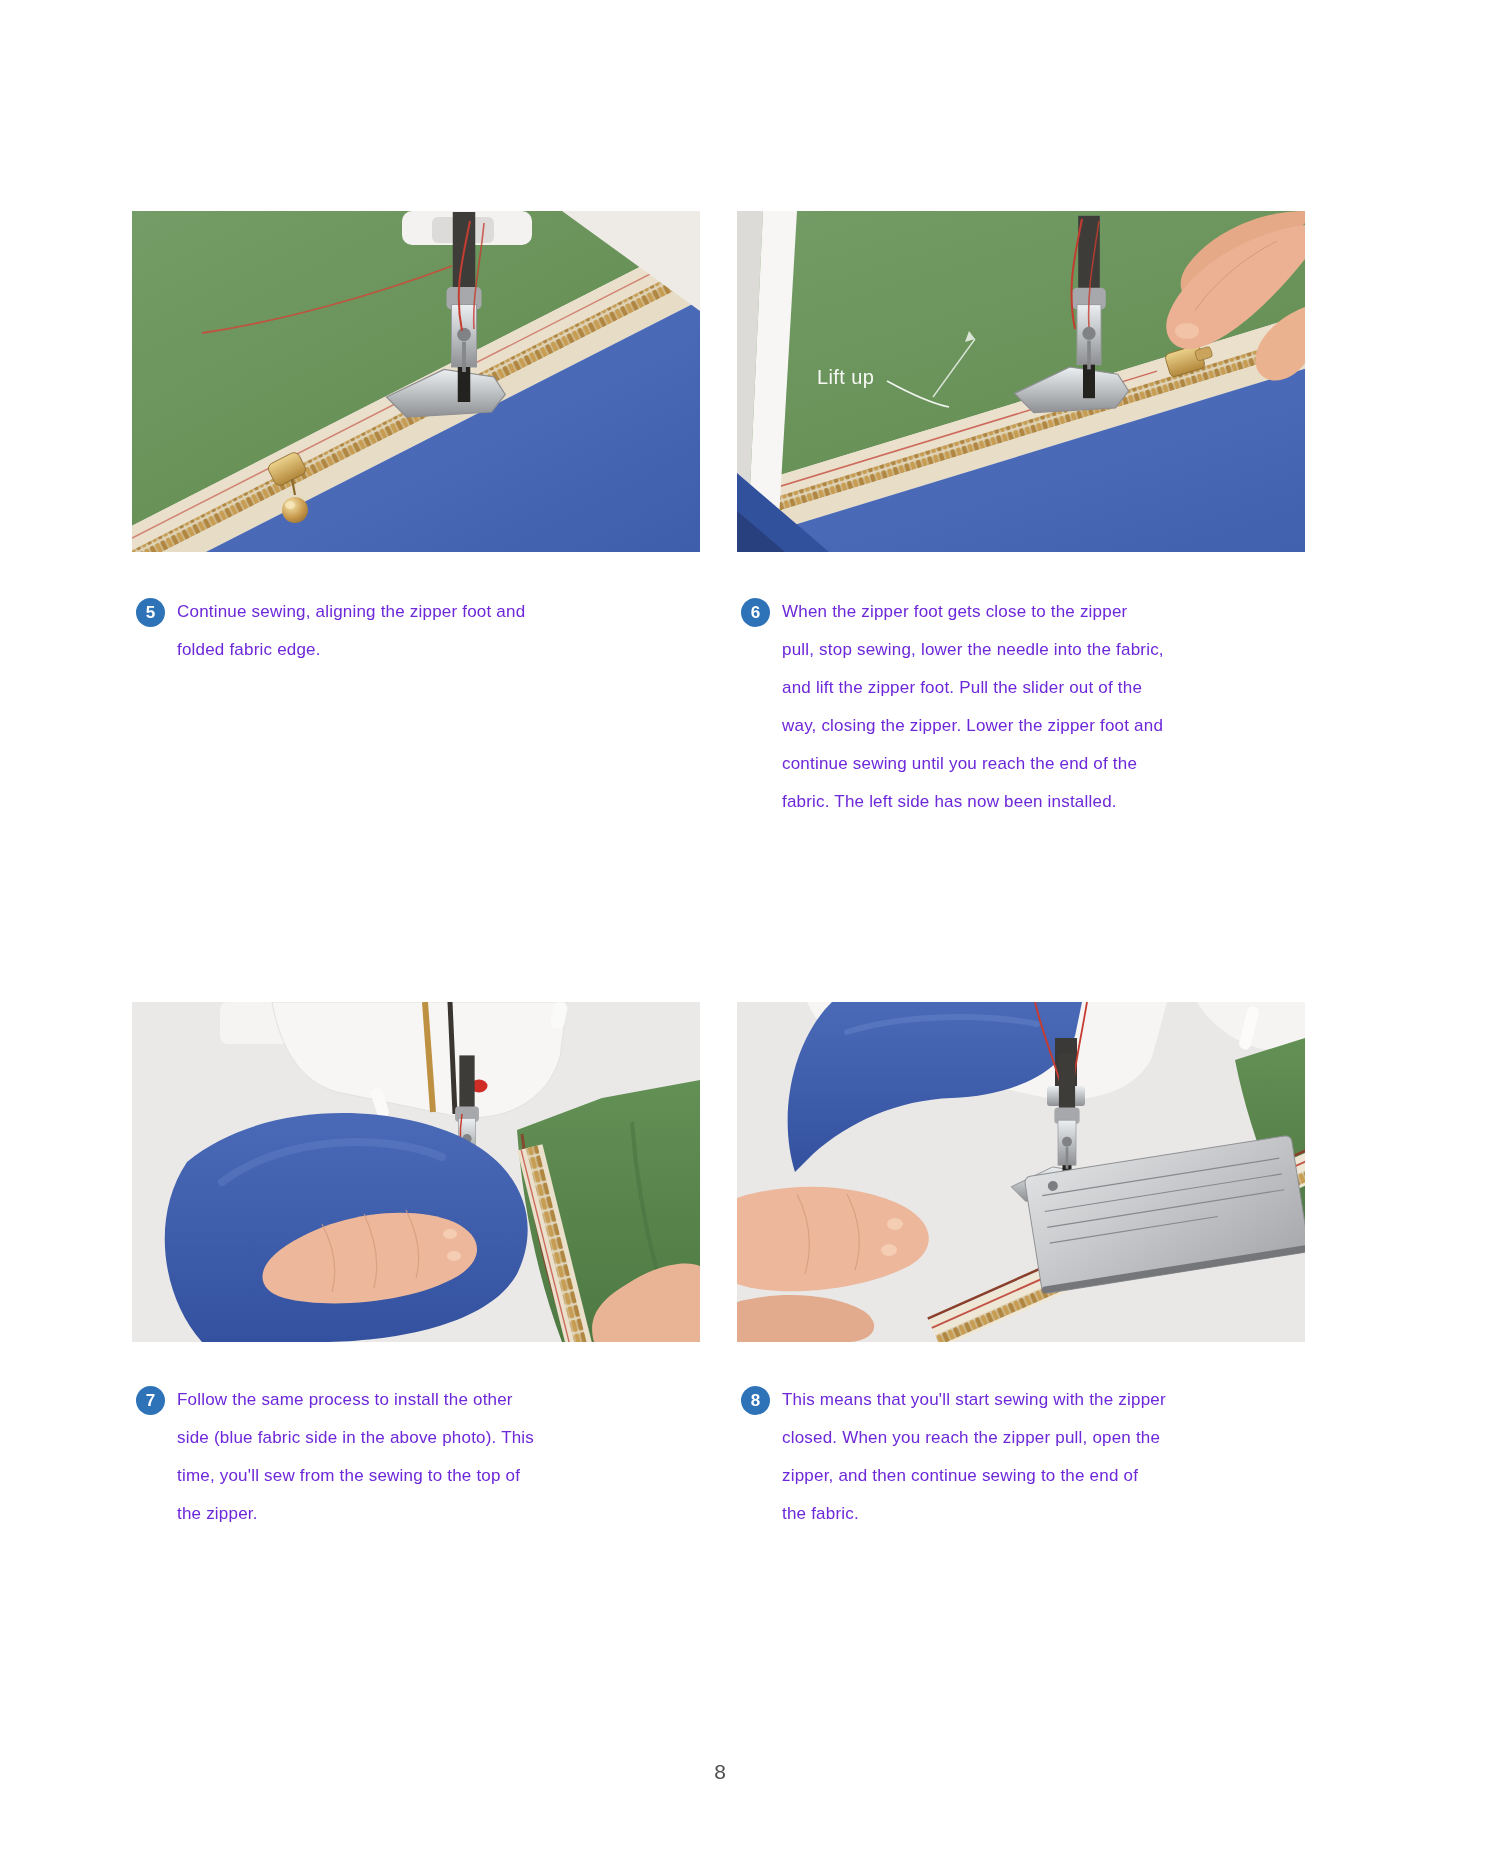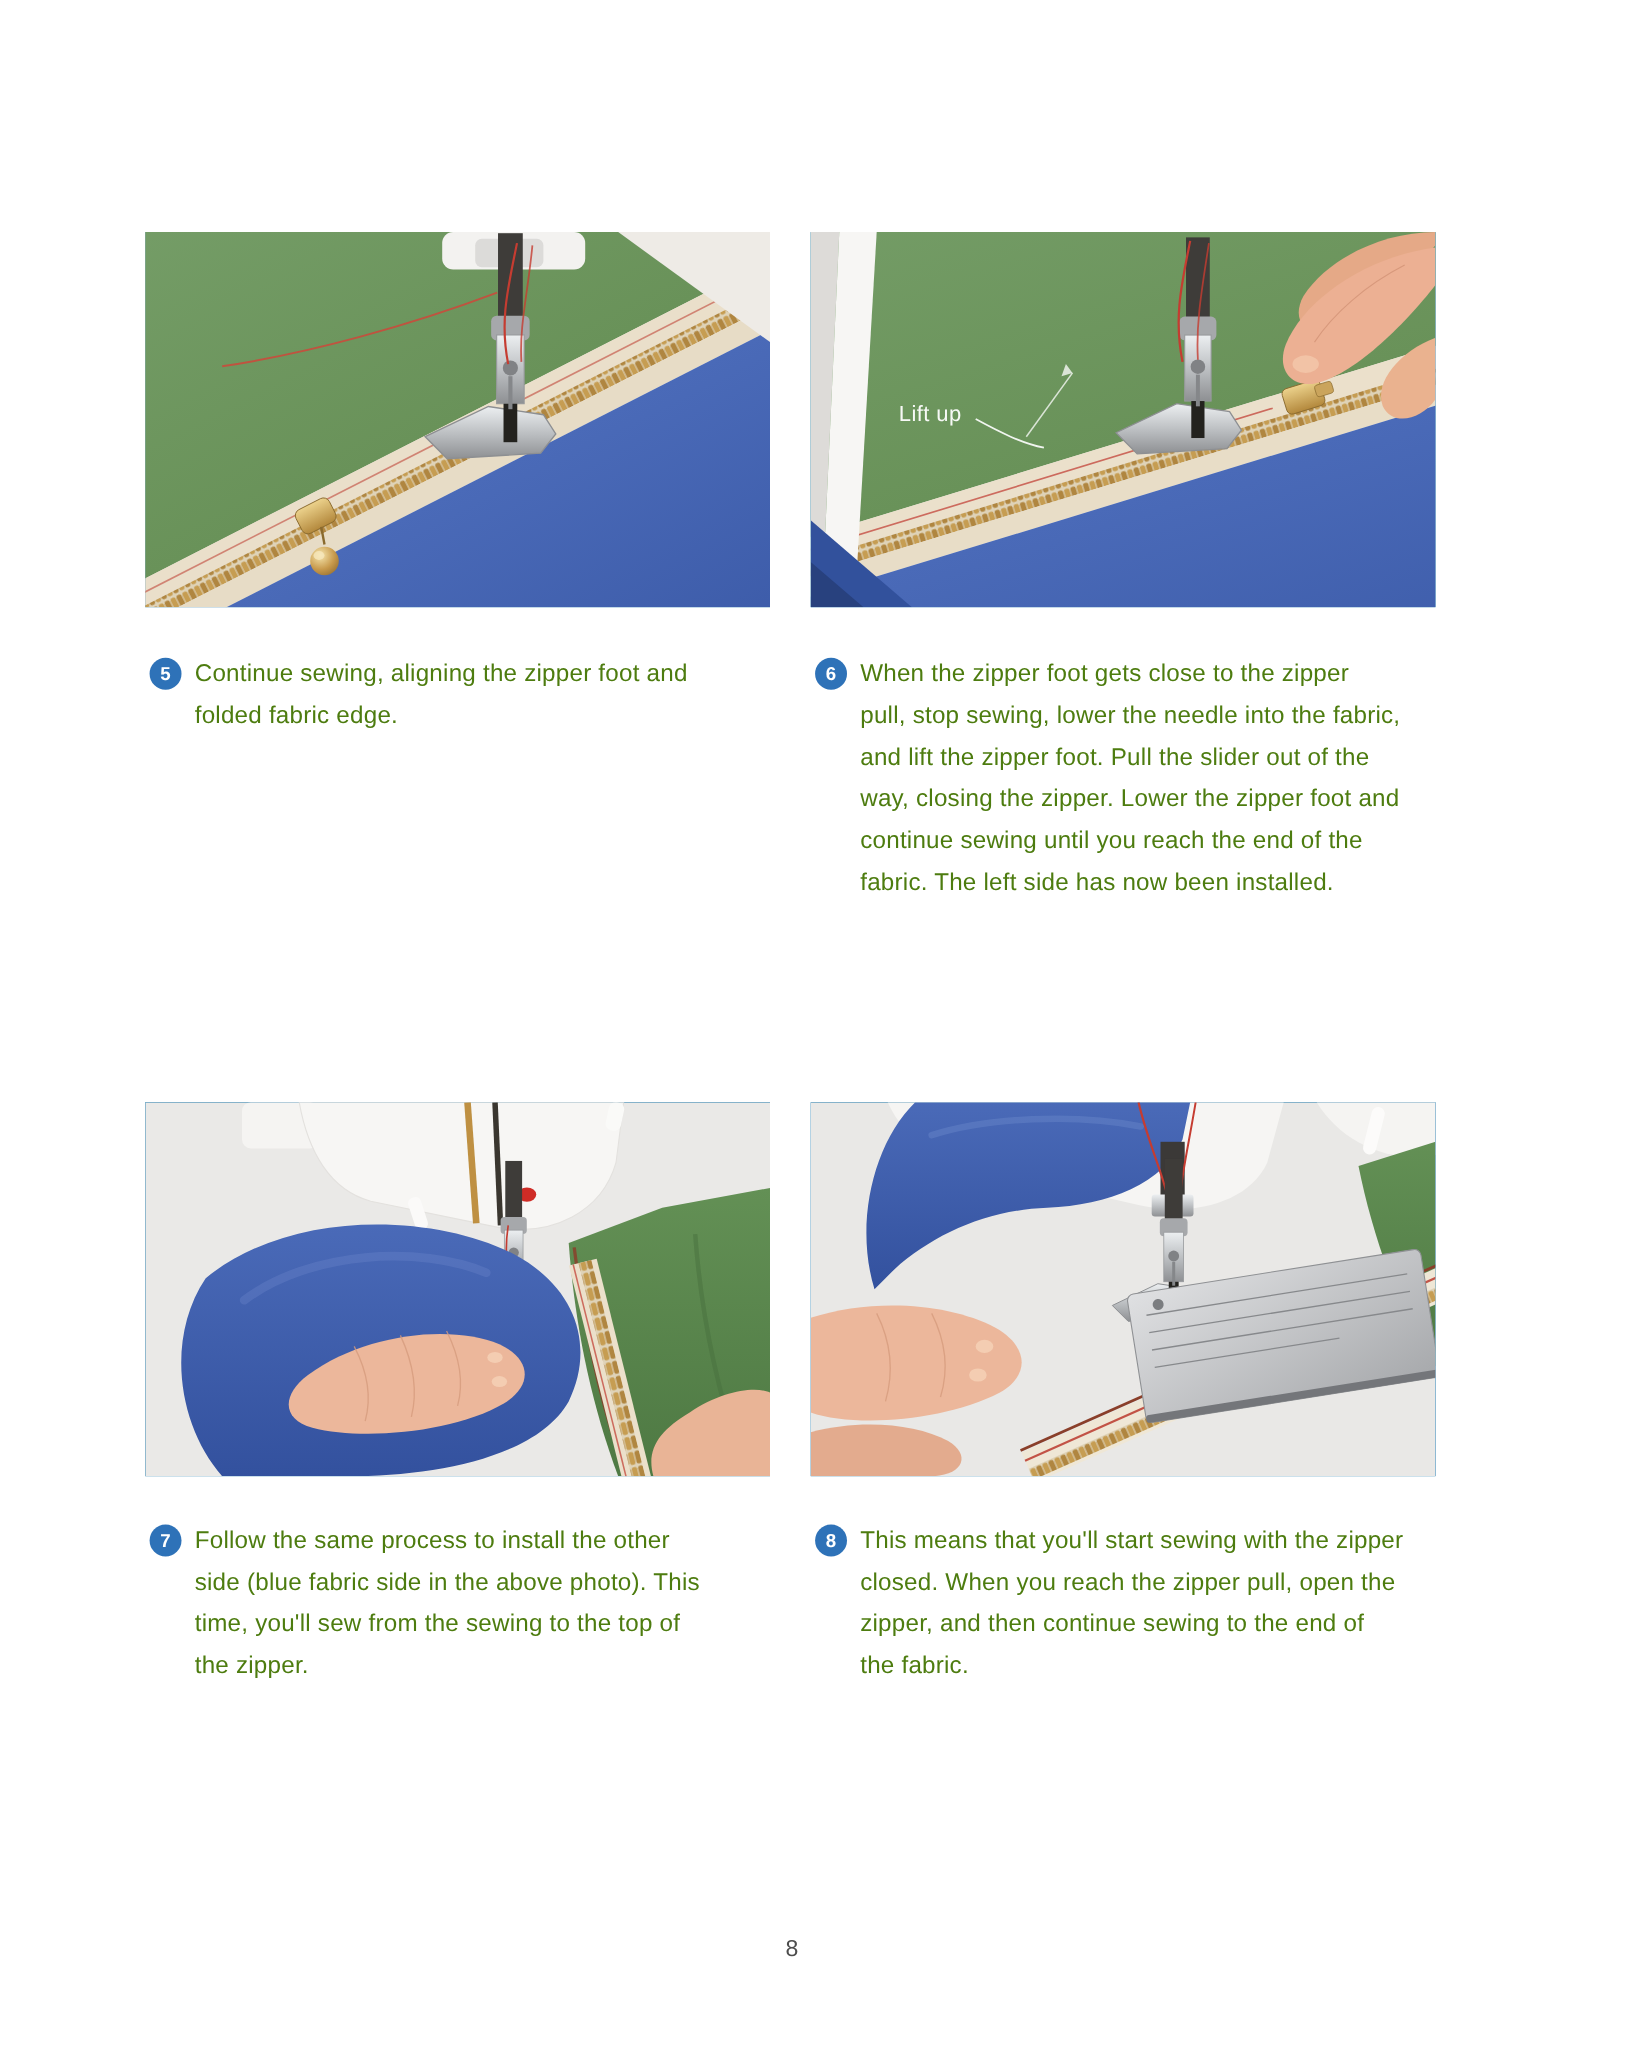--- a/index.html
+++ b/index.html
@@ -1,40 +1,40 @@
 <!DOCTYPE html>
 <html><head>
 <meta charset="utf-8">
 <style>
   html,body{margin:0;padding:0;background:#ffffff;}
   .page{
     position:relative;width:1500px;height:1860px;background:#ffffff;
     font-family:"Liberation Sans", sans-serif;color:#3e4043;overflow:hidden;
   }
-  figure.photo{position:absolute;margin:0;overflow:hidden;background:#0369a1;}
+  figure.photo{position:absolute;margin:0;overflow:hidden;background:#0c4a6e;}
   #photo1{left:132px;top:211px;width:568px;height:341px;}
   #photo2{left:737px;top:211px;width:568px;height:341px;}
   #photo3{left:132px;top:1002px;width:568px;height:340px;}
   #photo4{left:737px;top:1002px;width:568px;height:340px;}
   figure.photo svg{display:block;}
 
   .step{position:absolute;display:flex;align-items:flex-start;gap:12px;}
   #step5{left:136px;top:593px;}
   #step6{left:741px;top:593px;}
   #step7{left:136px;top:1381px;}
   #step8{left:741px;top:1381px;}
   .badge{
     flex:0 0 auto;width:29px;height:29px;border-radius:50%;
     background:#2e72b8;color:#ffffff;font-size:17px;font-weight:bold;
     display:flex;align-items:center;justify-content:center;margin-top:5px;
     letter-spacing:0;
   }
   .step p{
-    margin:0;width:600px;font-size:22px;line-height:38px;
-    letter-spacing:.2px;white-space:pre-line;color:#4d7c0f;
+    margin:0;width:600px;font-size:17px;line-height:38px;
+    letter-spacing:.2px;white-space:pre-line;color:#6d28d9;
   }
   .annotation{
     position:absolute;left:80px;top:155px;color:#ffffff;font-size:20px;
     letter-spacing:.4px;opacity:.95;z-index:3;
   }
   .page-number{
     position:absolute;left:0;top:1760px;width:1440px;text-align:center;
     font-size:21px;color:#4d4d4d;
   }
 </style>

